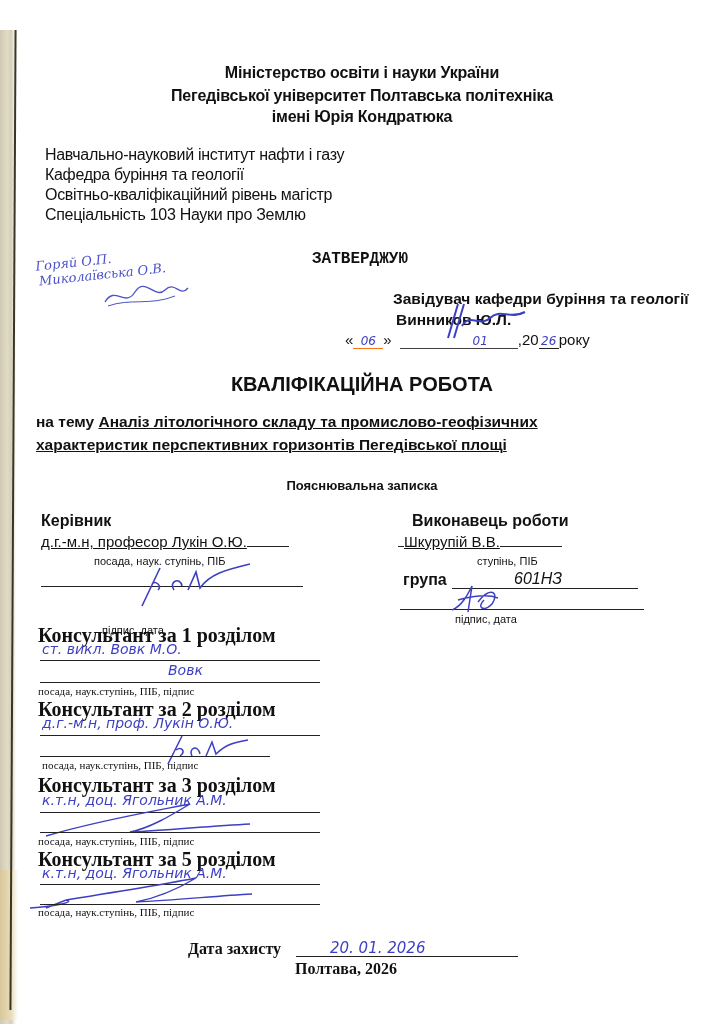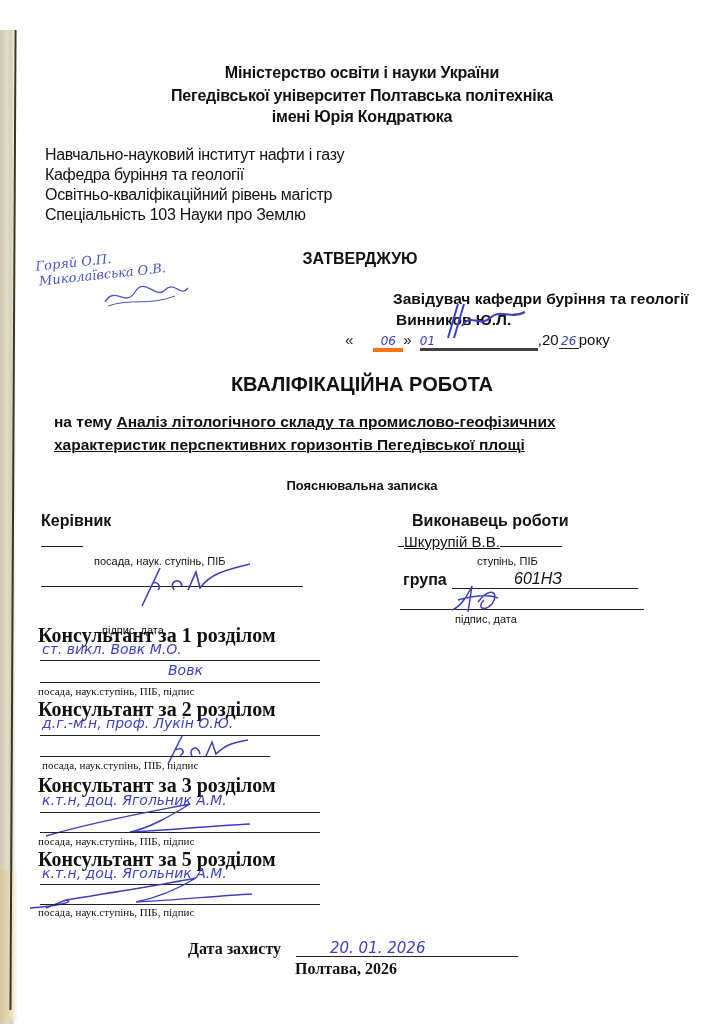--- a/index.html
+++ b/index.html
@@ -19,27 +19,27 @@
       background: linear-gradient(90deg, #d8c79a 0%, #e8dcb8 60%, #ffffff 100%);
     }
 
     .abs { position: absolute; white-space: nowrap; }
     .center { text-align: center; left: 0; width: 724px; }
     .narrow { font-family: "Liberation Sans Narrow", "Liberation Sans", sans-serif; }
 
     .header-line { font-size: 16px; font-weight: bold; letter-spacing: -0.2px; }
     .info-line { font-size: 16px; left: 45px; letter-spacing: -0.3px; }
 
-    .approve-title { font-size: 16px; font-weight: bold; left: 0; width: 720px; text-align: center; }
+    .approve-title { font-size: 16px; font-weight: bold; left: 0; width: 720px; text-align: center; font-family: Liberation Mono, monospace; }
     .approve-block { font-size: 15.5px; font-weight: bold; margin-left: 48px; }
 
     .hw { color: #3d3fc2; font-family: "DejaVu Sans", sans-serif; font-style: italic; }
 
     .main-title { font-size: 20px; font-weight: bold; }
-    .topic { font-size: 15.5px; font-weight: bold; left: 54px; }
+    .topic { font-size: 15.5px; font-weight: bold; left: 36px; }
     .topic u { text-decoration: underline; text-decoration-thickness: 1px; }
 
     .section-title { font-size: 16px; font-weight: bold; }
     .caption { font-size: 11px; }
     .small-title { font-size: 13px; font-weight: bold; }
 
     .line { position: absolute; height: 1px; background: #222; }
 
     .u-text { font-size: 15px; text-decoration: underline; }
 
@@ -74,39 +74,39 @@
   <path d="M8 26 C 30 18, 50 26, 75 16" stroke="#4b52c9" stroke-width="1" fill="none"></path>
 </svg>
 
 <div class="abs approve-title narrow" style="top:250px;">ЗАТВЕРДЖУЮ</div>
 <div class="abs approve-block narrow" style="left:345px; top:290px;">Завідувач кафедри буріння та геології</div>
 <div class="abs approve-block narrow" style="left:348px; top:311px;">Винников Ю.Л.</div>
 <svg class="sig" style="left:440px; top:298px;" width="90" height="44">
   <path d="M8 40 L 18 6 M 14 40 L 24 6 M 22 28 C 30 14, 40 30, 50 20 S 70 22, 85 14" stroke="#3d3fc2" stroke-width="2" fill="none"></path>
 </svg>
 <div class="abs narrow" style="left:345px; top:331px; font-size:15px;">
-  <span>«</span><span style="display:inline-block; width:30px; border-bottom:4px solid #f97316; text-align:center;margin-left:20px;"><span class="hw" style="font-size:12px;">06</span></span><span>»</span>
-  <span style="display:inline-block; width:118px; border-bottom:3px solid #404040; text-align:left; margin-left:4px;"><span class="hw" style="font-size:12px; margin-right:30px;">01</span></span><span>,</span><span>20</span><span style="display:inline-block; width:20px; border-bottom:1px solid #222; text-align:center;"><span class="hw" style="font-size:12px;">26</span></span><span>року</span>
+  <span>«</span><span style="display:inline-block; width:30px; border-bottom:1px solid #f97316; text-align:center;"><span class="hw" style="font-size:12px;">06</span></span><span>»</span>
+  <span style="display:inline-block; width:118px; border-bottom:1px solid #404040; text-align:right; margin-left:4px;"><span class="hw" style="font-size:12px; margin-right:30px;">01</span></span><span>,</span><span>20</span><span style="display:inline-block; width:20px; border-bottom:1px solid #222; text-align:center;"><span class="hw" style="font-size:12px;">26</span></span><span>року</span>
 </div>
 
 <div class="abs center main-title narrow" style="top:373px;">КВАЛІФІКАЦІЙНА РОБОТА</div>
 
 <div class="abs topic narrow" style="top:413px;">
   <span style="font-weight:bold;">на тему</span>
   <u>Аналіз літологічного складу та промислово-геофізичних</u>
 </div>
 <div class="abs topic narrow" style="top:436px;">
   <u>характеристик перспективних горизонтів Пегедівської площі</u>
 </div>
 
 <div class="abs center small-title narrow" style="top:478px;">Пояснювальна записка</div>
 
 <div class="abs section-title narrow" style="left:41px; top:512px;">Керівник</div>
 <div class="abs u-text narrow" style="left:41px; top:533px;">
-  <span style="display:inline-block; width:42px; border-bottom:1px solid #222; vertical-align:baseline;"></span>
+  <span>д.г.-м.н, професор Лукін О.Ю.</span><span style="display:inline-block; width:42px; border-bottom:1px solid #222; vertical-align:baseline;"></span>
 </div>
 <div class="abs caption narrow" style="left:94px; top:555px;">посада, наук. ступінь, ПІБ</div>
 <div class="line" style="left:41px; top:586px; width:262px;"></div>
 <svg class="sig" style="left:130px; top:560px;" width="130" height="48">
   <path d="M12 46 L 30 8 M 22 24 C 26 20, 32 26, 28 30 M 44 30 C 38 22, 50 16, 52 26 M 58 30 L 66 12 L 70 28 C 80 14, 95 10, 120 4" stroke="#3d3fc2" stroke-width="1.6" fill="none"></path>
 </svg>
 <div class="abs caption narrow" style="left:102px; top:624px;">підпис, дата,</div>
 
 <div class="abs section-title narrow" style="left:412px; top:512px;">Виконавець роботи</div>
 <div class="abs u-text narrow" style="left:398px; top:533px;">

